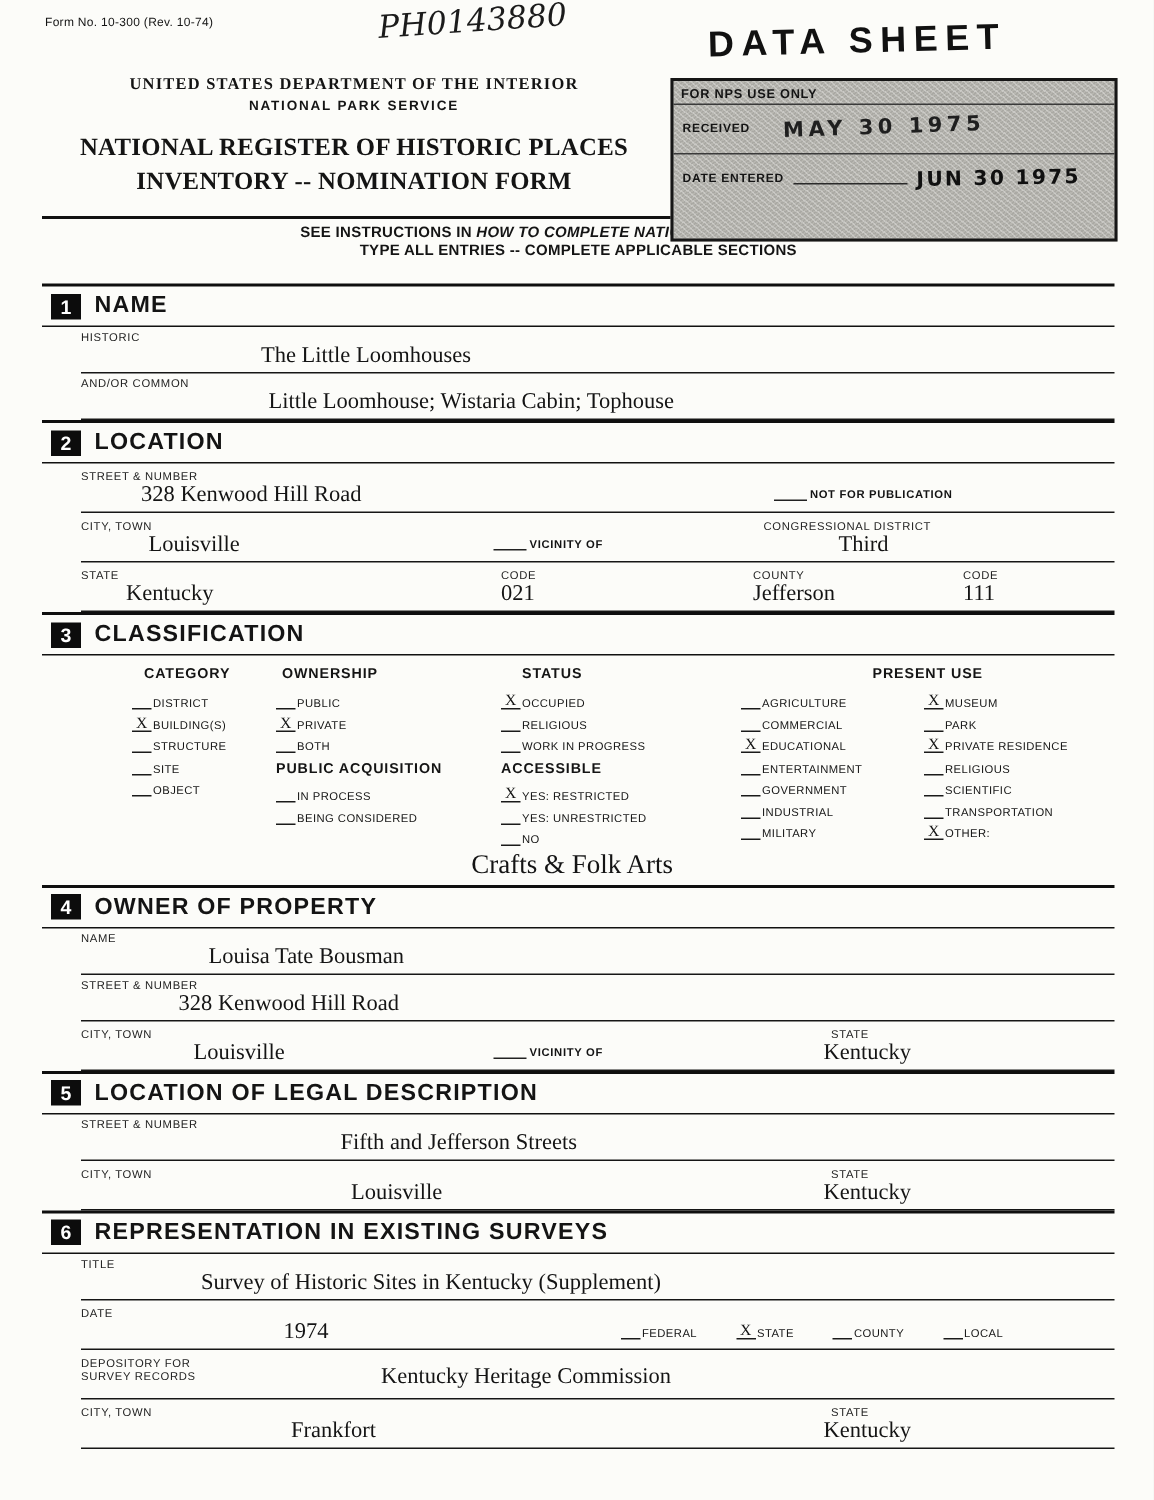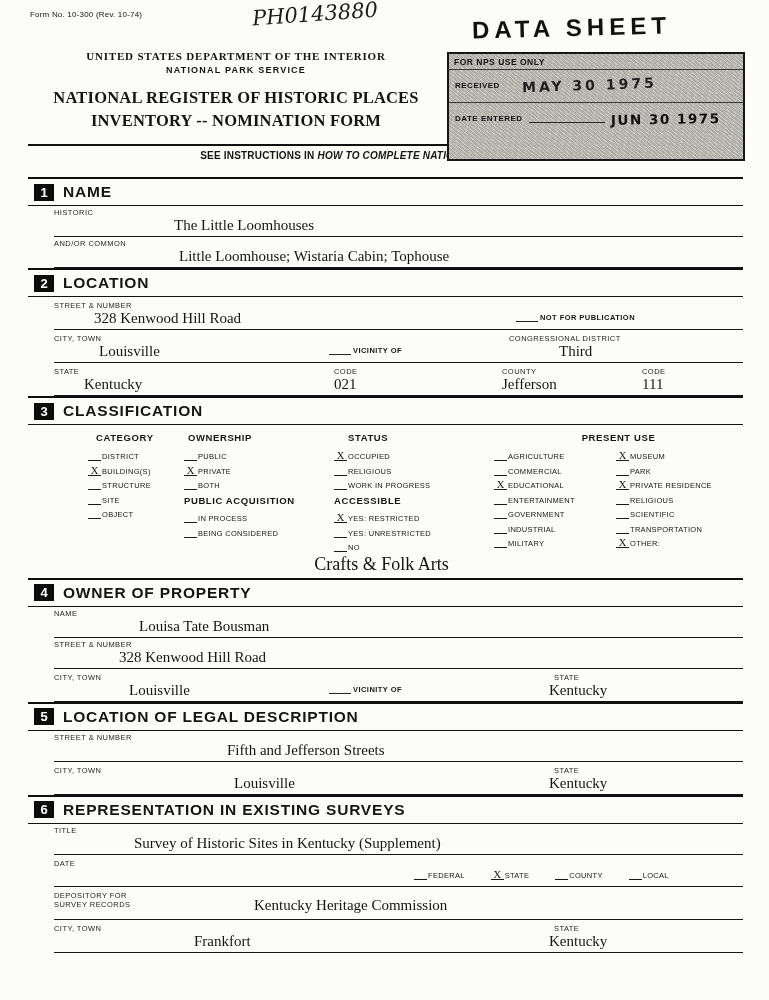--- a/index.html
+++ b/index.html
@@ -110,20 +110,21 @@
       </div>
     </div>
   </div>
 
   <div class="main">
 
     <div class="instructions">
       <div class="instr1">
         <span>SEE INSTRUCTIONS IN </span><span class="ital">HOW TO COMPLETE NATIONAL REGISTER FORMS</span>
       </div>
+      <div class="instr2">TYPE ALL ENTRIES -- COMPLETE APPLICABLE SECTIONS</div>
     </div>
 
     <div class="section">
       <div class="sec-head">
         <div class="badge">1</div>
         <div class="sec-title">NAME</div>
       </div>
       <div class="sec-body">
         <div class="f-row">
           <div class="f-label">HISTORIC</div>
@@ -403,20 +404,21 @@
         <div class="sec-title">REPRESENTATION IN EXISTING SURVEYS</div>
       </div>
       <div class="sec-body">
         <div class="f-row">
           <div class="f-label">TITLE</div>
           <div class="f-value pl80">Survey of Historic Sites in Kentucky (Supplement)</div>
         </div>
         <div class="f-row f-cols">
           <div class="fc" style="flex:0 0 340px">
             <div class="f-label">DATE</div>
+            <div class="f-value pl135">1974</div>
           </div>
           <div class="fc bottom-align" style="flex:1;padding-bottom:0">
             <div class="levels">
               <div class="ck ck-inline">
                   <span class="ckmark"></span>
                   <span class="cklabel">FEDERAL</span>
                 </div>
               <div class="ck ck-inline">
                   <span class="ckmark">X</span>
                   <span class="cklabel">STATE</span>

